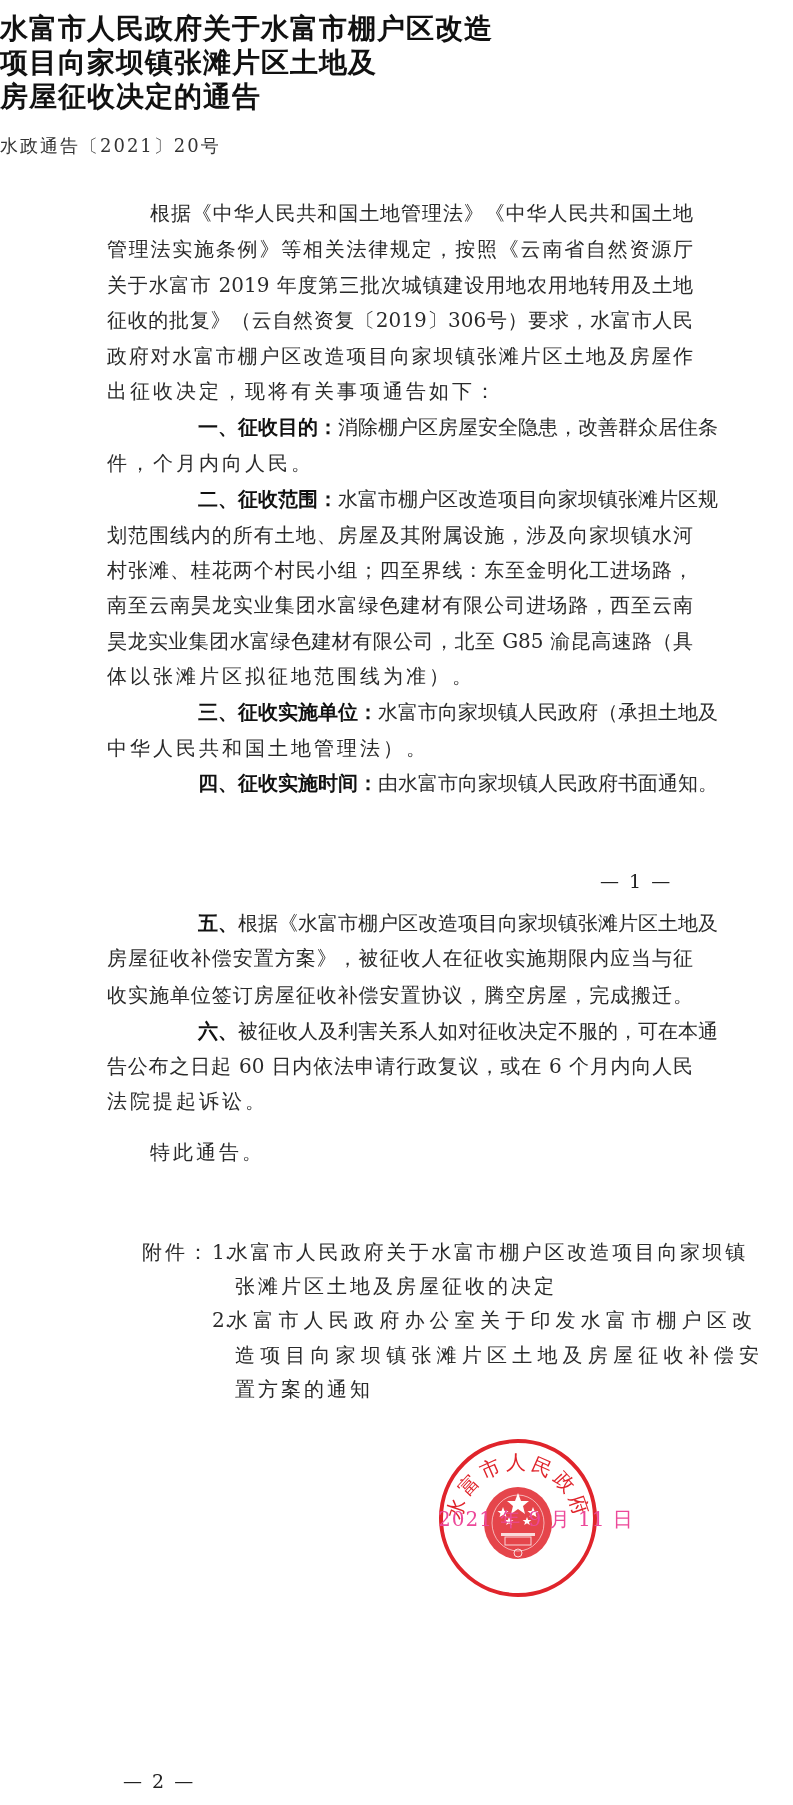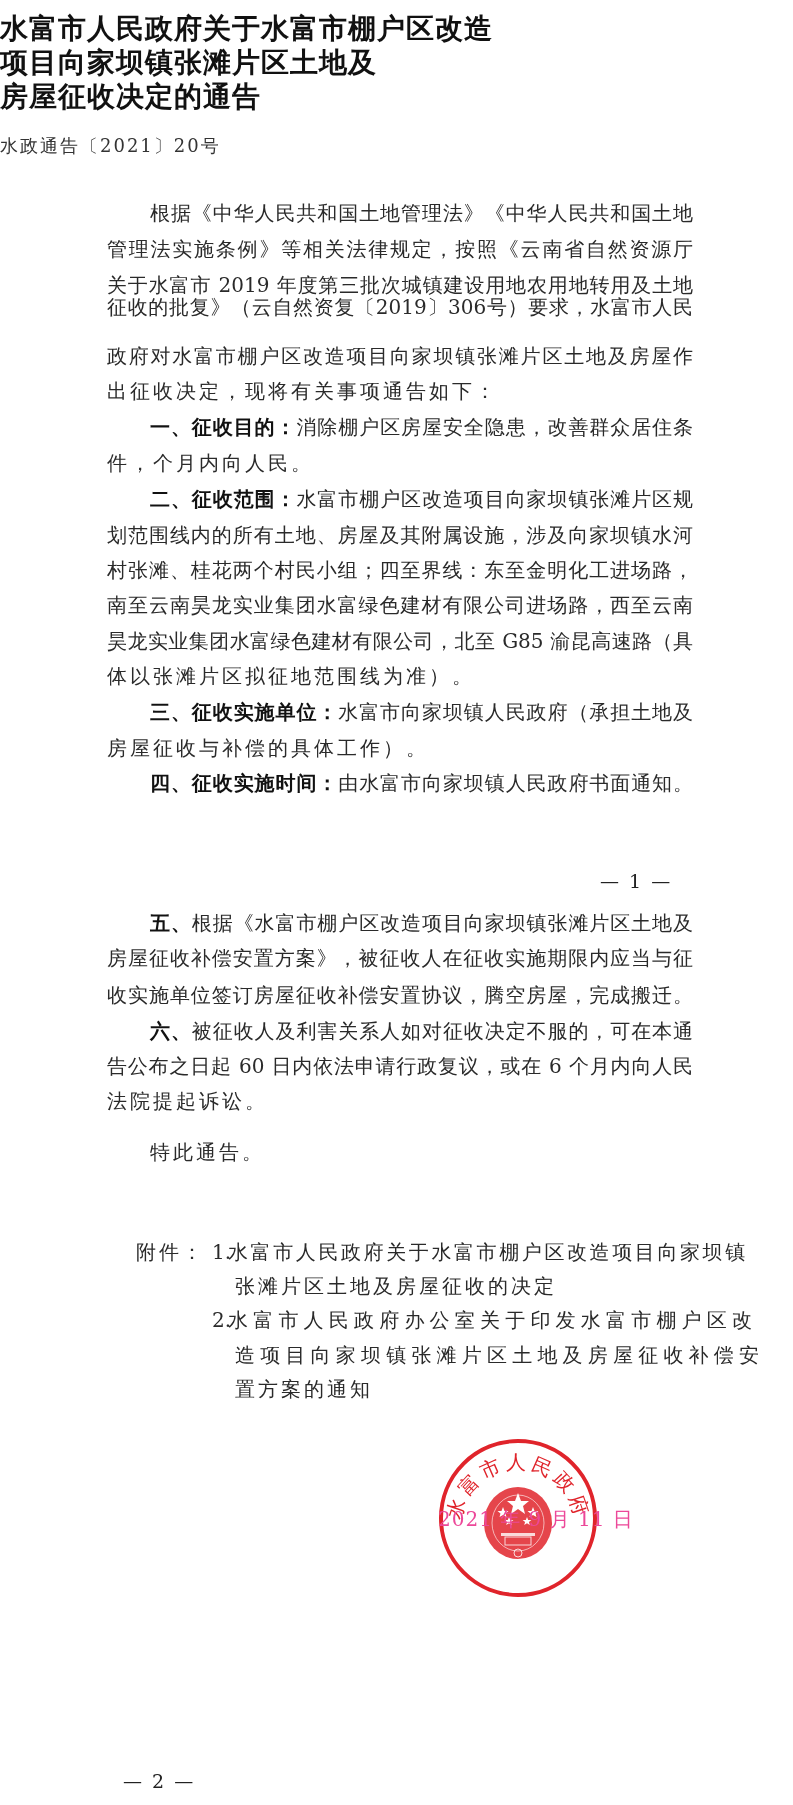--- a/index.html
+++ b/index.html
@@ -8,59 +8,59 @@
   .title { position: absolute; left: 0; width: 793px; 
            font-family: "DejaVu Serif", serif; font-weight: bold; font-size: 28px;
            color: #111; line-height: 34px; letter-spacing: 1px; }
   .docno { position: absolute; left: 0; width: 793px; top: 134px; text-align: left;
            font-size: 18px; color: #333; letter-spacing: 2px; }
   .line { position: absolute; left: 107px; width: 586px; font-size: 20px; height: 30px;
           line-height: 30px; white-space: nowrap; text-align: justify; text-align-last: justify;
           color: #2a2a2a; }
   .line.indent { left: 150px; width: 543px; }
   .line.last { text-align-last: left; }
-  .b { font-family: "DejaVu Sans", sans-serif; font-weight: bold; color: #111; }
+  .b { font-family: "DejaVu Sans", sans-serif; font-weight: bold; color: #111; margin-left: 48px; }
   .pageno { position: absolute; font-size: 19px; color: #222; white-space: nowrap; letter-spacing: 2px; }
   .att { position: absolute; font-size: 20px; line-height: 30px; white-space: nowrap; color: #2a2a2a; letter-spacing: 3px; }
   .seal { position: absolute; left: 437px; top: 1437px; width: 162px; height: 162px; }
   .date { position: absolute; left: 438px; top: 1506px; font-size: 20px; color: #ec4899; white-space: nowrap; letter-spacing: 1px; }
 </style>
 </head>
 <body>
 
 <div class="title" style="top:12px">水富市人民政府关于水富市棚户区改造</div>
 <div class="title" style="top:46px">项目向家坝镇张滩片区土地及</div>
 <div class="title" style="top:80px">房屋征收决定的通告</div>
 <div class="docno">水政通告〔2021〕20号</div>
 
 <div class="line indent" style="top:198px">根据《中华人民共和国土地管理法》《中华人民共和国土地</div>
 <div class="line" style="top:234px">管理法实施条例》等相关法律规定，按照《云南省自然资源厅</div>
 <div class="line" style="top:270px">关于水富市 2019 年度第三批次城镇建设用地农用地转用及土地</div>
-<div class="line" style="top:292px">征收的批复》（云自然资复〔2019〕306号）要求，水富市人民</div>
+<div class="line" style="top:305px">征收的批复》（云自然资复〔2019〕306号）要求，水富市人民</div>
 <div class="line" style="top:341px">政府对水富市棚户区改造项目向家坝镇张滩片区土地及房屋作</div>
 <div class="line last" style="top:376px;letter-spacing:3px">出征收决定，现将有关事项通告如下：</div>
 
 <div class="line indent" style="top:412px">
   <span class="b">一、征收目的：</span><span>消除棚户区房屋安全隐患，改善群众居住条</span>
 </div>
 <div class="line last" style="top:448px;letter-spacing:3px">件，个月内向人民。</div>
 
 <div class="line indent" style="top:484px">
   <span class="b">二、征收范围：</span><span>水富市棚户区改造项目向家坝镇张滩片区规</span>
 </div>
 <div class="line" style="top:520px">划范围线内的所有土地、房屋及其附属设施，涉及向家坝镇水河</div>
 <div class="line" style="top:555px">村张滩、桂花两个村民小组；四至界线：东至金明化工进场路，</div>
 <div class="line" style="top:590px">南至云南昊龙实业集团水富绿色建材有限公司进场路，西至云南</div>
 <div class="line" style="top:626px">昊龙实业集团水富绿色建材有限公司，北至 G85 渝昆高速路（具</div>
 <div class="line last" style="top:661px;letter-spacing:3px">体以张滩片区拟征地范围线为准）。</div>
 
 <div class="line indent" style="top:697px">
   <span class="b">三、征收实施单位：</span><span>水富市向家坝镇人民政府（承担土地及</span>
 </div>
-<div class="line last" style="top:733px;letter-spacing:3px">房屋征收与补偿的具体工作）。</div>
+<div class="line last" style="top:733px;letter-spacing:3px">中华人民共和国土地管理法）。</div>
 
 <div class="line indent" style="top:768px">
   <span class="b">四、征收实施时间：</span><span>由水富市向家坝镇人民政府书面通知。</span>
 </div>
 
 <div class="pageno" style="left:600px;top:870px">— 1 —</div>
 
 <div class="line indent" style="top:908px">
   <span class="b">五、</span><span>根据《水富市棚户区改造项目向家坝镇张滩片区土地及</span>
 </div>
@@ -68,21 +68,21 @@
 <div class="line" style="top:980px">收实施单位签订房屋征收补偿安置协议，腾空房屋，完成搬迁。</div>
 
 <div class="line indent" style="top:1016px">
   <span class="b">六、</span><span>被征收人及利害关系人如对征收决定不服的，可在本通</span>
 </div>
 <div class="line" style="top:1051px">告公布之日起 60 日内依法申请行政复议，或在 6 个月内向人民</div>
 <div class="line last" style="top:1086px;letter-spacing:3px">法院提起诉讼。</div>
 
 <div class="line indent last" style="top:1137px;letter-spacing:3px">特此通告。</div>
 
-<div class="att" style="left:136px;top:1237px">附件：</div>
+<div class="att" style="left:142px;top:1237px">附件：</div>
 <div class="att" style="left:212px;top:1237px;letter-spacing:0">1.</div>
 <div class="att" style="left:228px;top:1237px;letter-spacing:2.6px">水富市人民政府关于水富市棚户区改造项目向家坝镇</div>
 <div class="att" style="left:235px;top:1271px">张滩片区土地及房屋征收的决定</div>
 <div class="att" style="left:212px;top:1305px;letter-spacing:0">2.</div>
 <div class="att" style="left:228px;top:1305px;letter-spacing:5.2px">水富市人民政府办公室关于印发水富市棚户区改</div>
 <div class="att" style="left:235px;top:1340px;letter-spacing:5.2px">造项目向家坝镇张滩片区土地及房屋征收补偿安</div>
 <div class="att" style="left:235px;top:1374px">置方案的通知</div>
 
 <div class="seal">
   <svg width="162" height="162" viewBox="0 0 162 162">

